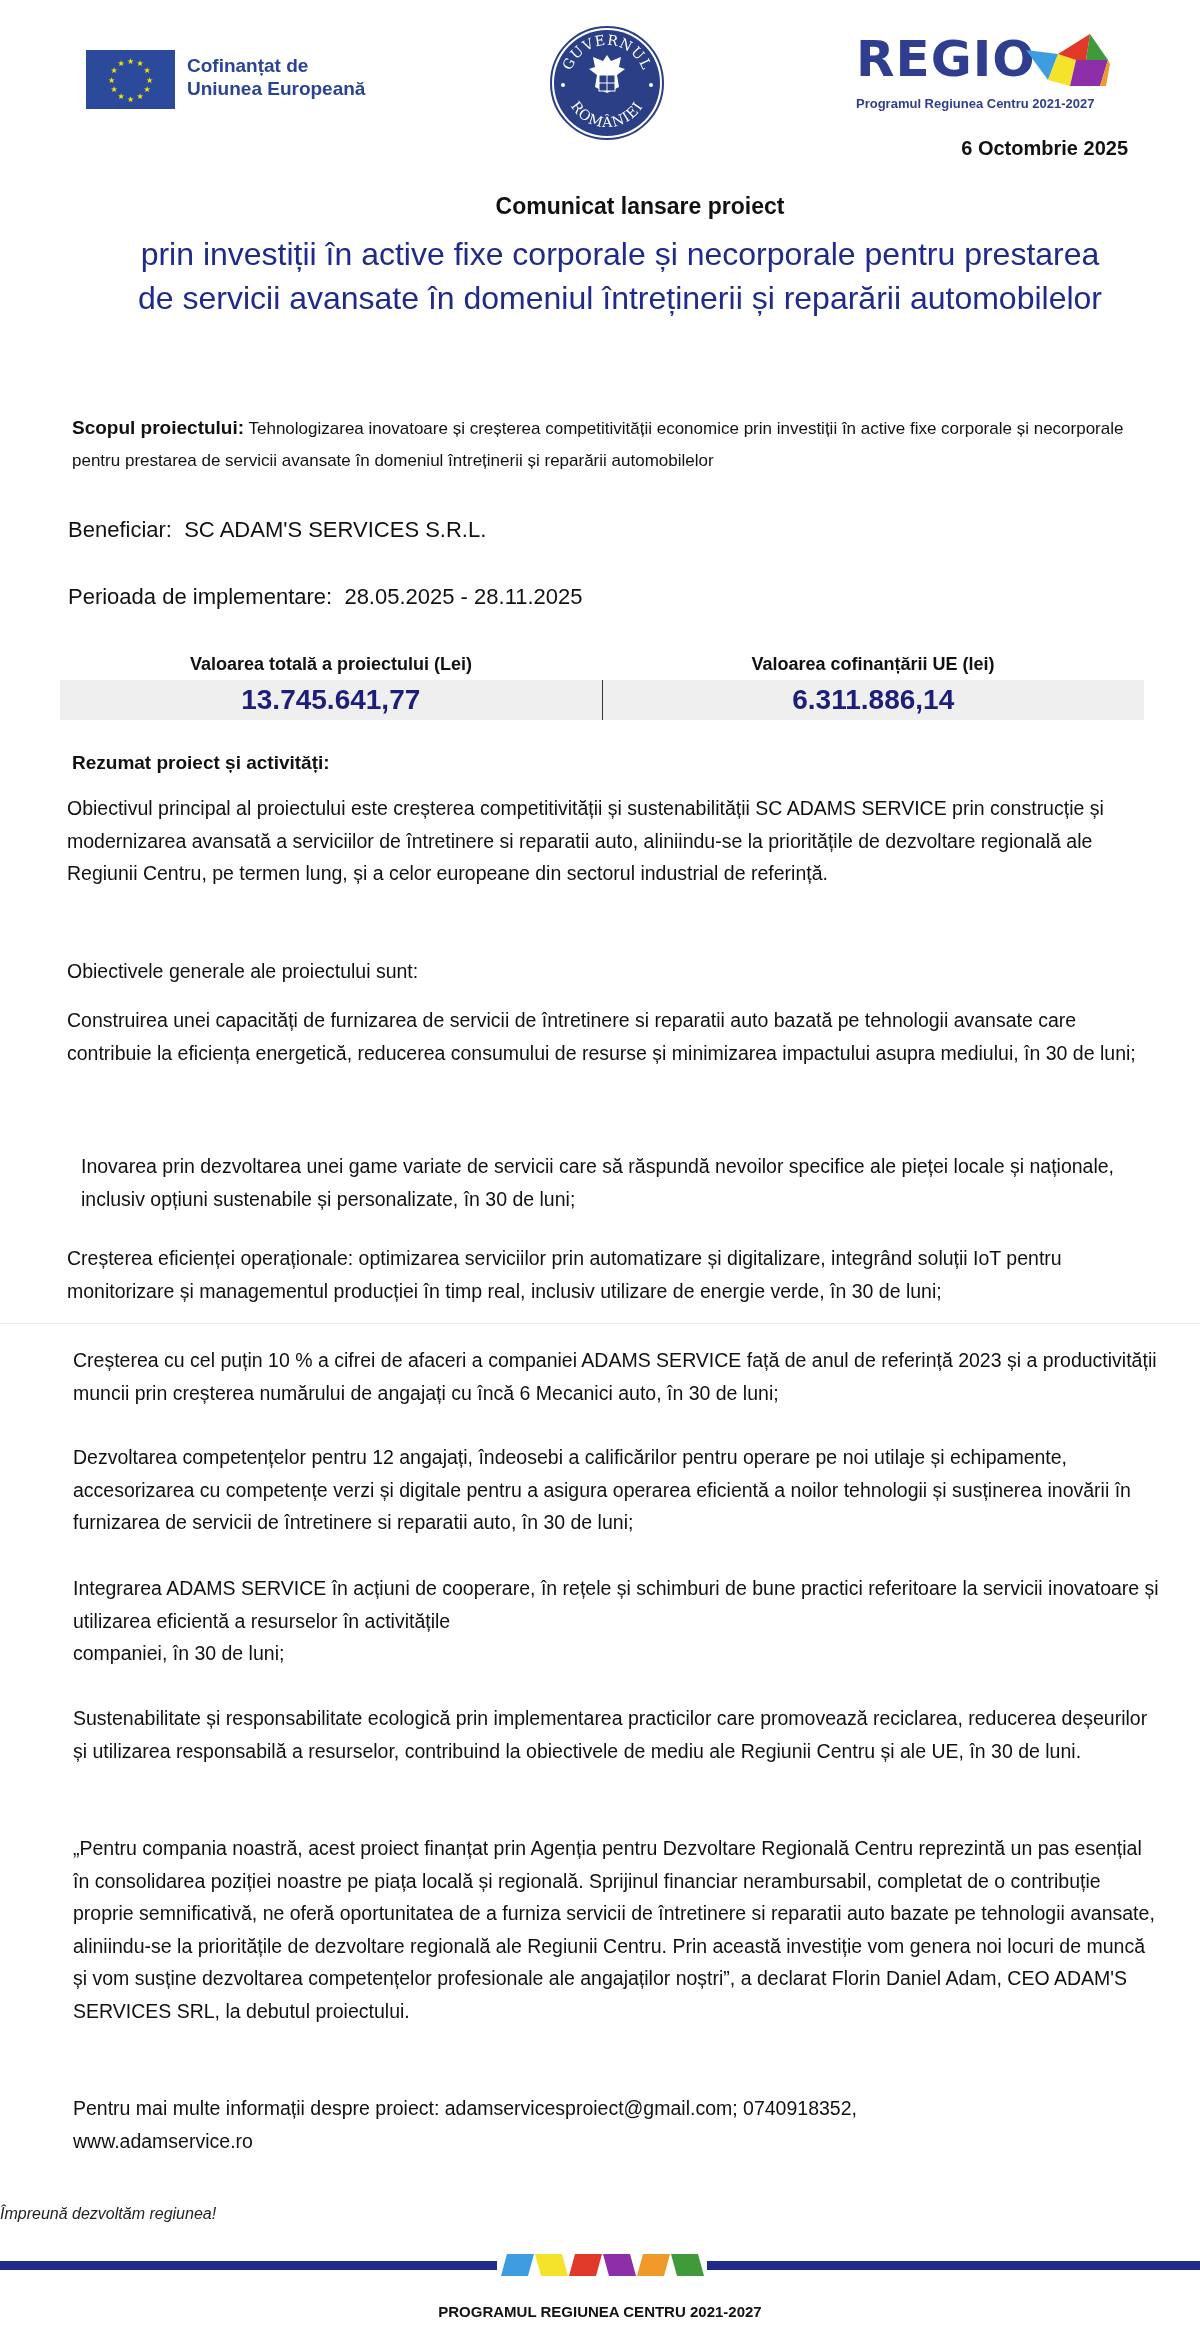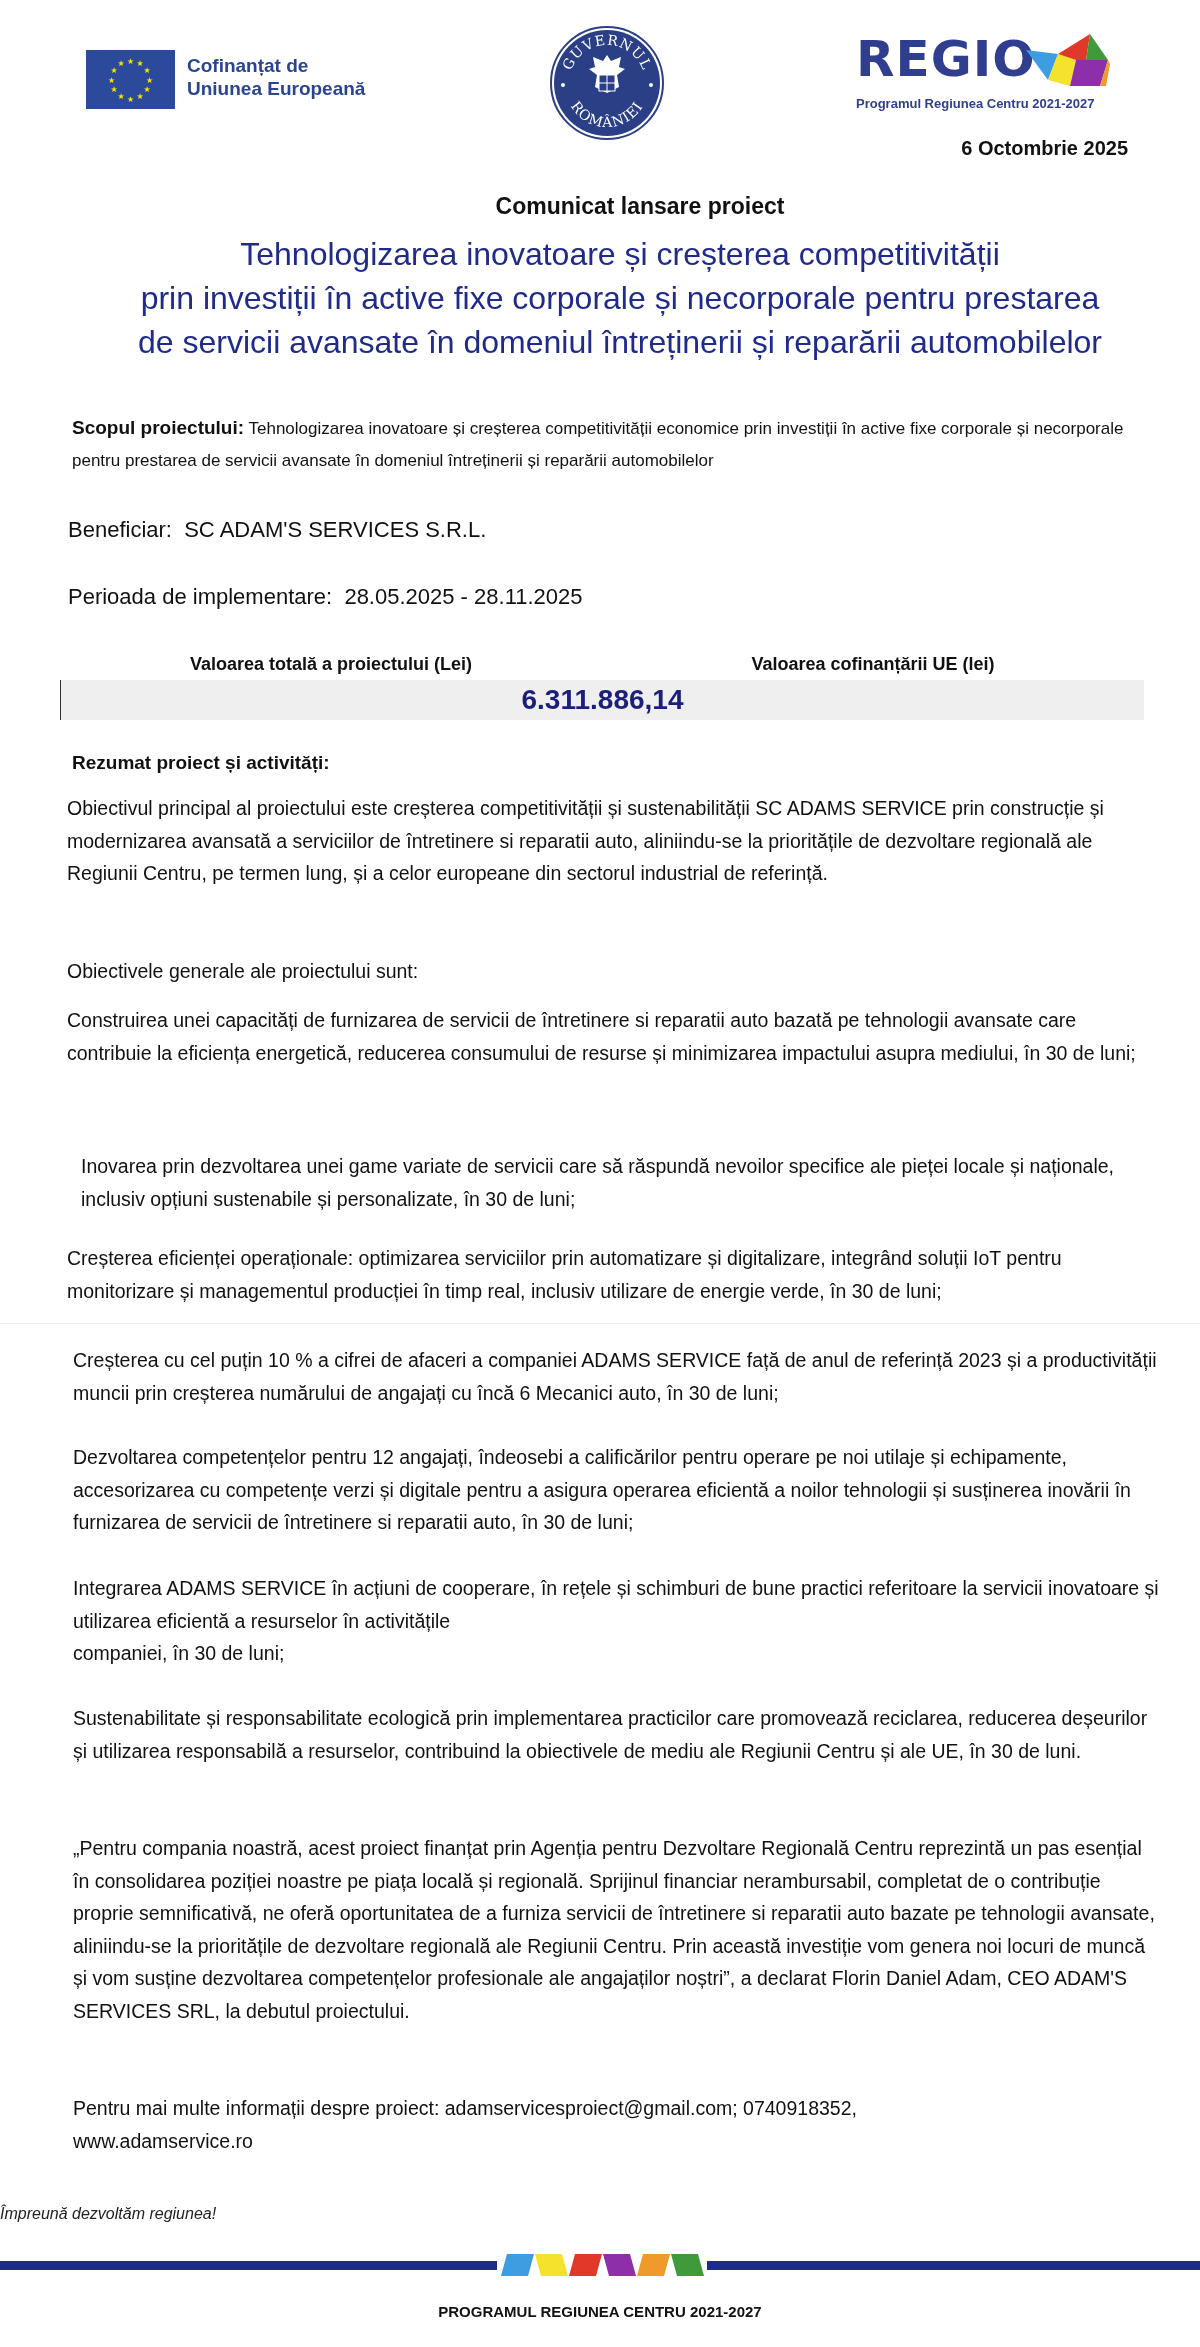--- a/index.html
+++ b/index.html
@@ -103,21 +103,20 @@
     <polygon points="50,30 82,30 74,56 44,56" fill="#8d2fa8"></polygon>
     <polygon points="82,30 84,34 80,56 74,56" fill="#ef9a2a"></polygon>
   </svg>
   <div class="regio-sub">Programul Regiunea Centru 2021-2027</div>
 </div>
 
 <div class="abs date">6 Octombrie 2025</div>
 
 <div class="abs comm-title">Comunicat lansare proiect</div>
 <div class="abs proj-title">
-  <div>Tehnologizarea inovatoare și creșterea competitivității</div>
   <div>prin investiții în active fixe corporale și necorporale pentru prestarea</div>
   <div>de servicii avansate în domeniul întreținerii și reparării automobilelor</div>
 </div>
 
 <div class="abs scope">
   <b>Scopul proiectului:</b>
   <span>Tehnologizarea inovatoare și creșterea competitivității economice prin investiții în active fixe corporale și necorporale pentru prestarea de servicii avansate în domeniul întreținerii și reparării automobilelor</span>
 </div>
 
 <div class="abs line-bold" style="top:517px;">
@@ -128,20 +127,21 @@
   <span>Perioada de implementare:</span>&nbsp;
   <span>28.05.2025 - 28.11.2025</span>
 </div>
 
 <div class="abs val-table">
   <div class="val-headers">
     <div>Valoarea totală a proiectului (Lei)</div>
     <div>Valoarea cofinanțării UE (lei)</div>
   </div>
   <div class="val-row">
+    <div>13.745.641,77</div>
     <span class="sep"></span>
     <div>6.311.886,14</div>
   </div>
 </div>
 
 <div class="abs summary-h">Rezumat proiect și activități:</div>
 
 <div class="abs para" style="top:792px;">Obiectivul principal al proiectului este creșterea competitivității și sustenabilității SC ADAMS SERVICE prin construcție și modernizarea avansată a serviciilor de întretinere si reparatii auto, aliniindu-se la prioritățile de dezvoltare regională ale Regiunii Centru, pe termen lung, și a celor europeane din sectorul industrial de referință.</div>
 <div class="abs para" style="top:955px;">Obiectivele generale ale proiectului sunt:</div>
 <div class="abs para" style="top:1004px;">Construirea unei capacități de furnizarea de servicii de întretinere si reparatii auto bazată pe tehnologii avansate care contribuie la eficiența energetică, reducerea consumului de resurse și minimizarea impactului asupra mediului, în 30 de luni;</div>

